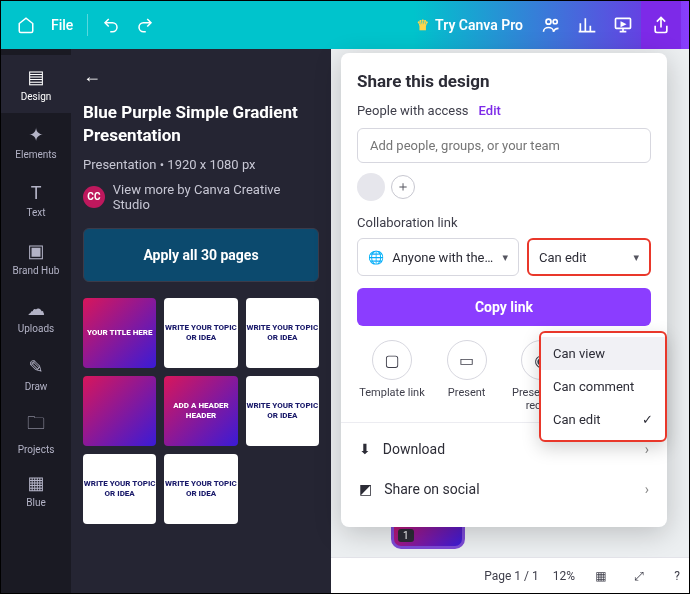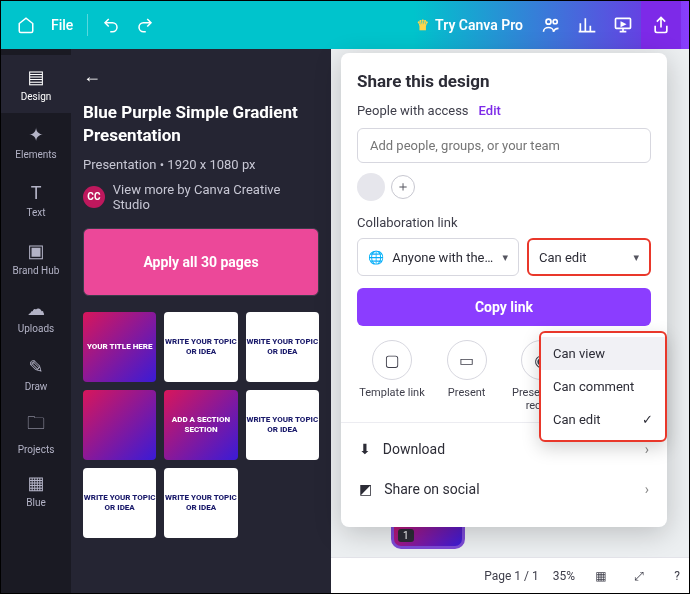--- a/index.html
+++ b/index.html
@@ -16,21 +16,21 @@
 .sidenav{position:absolute;left:0;top:48px;bottom:0;width:70px;background:#1a1a23;display:flex;flex-direction:column;align-items:center;padding-top:6px;color:#b3b3c6;font-size:10px}
 .sidenav .item{width:70px;height:58px;display:flex;flex-direction:column;align-items:center;justify-content:center;gap:4px;cursor:pointer}
 .sidenav .item.active{background:#252533;color:#fff}
 .sidenav .item .ic{font-size:18px}
 .panel{position:absolute;left:70px;top:48px;width:260px;bottom:0;background:#252533;color:#fff;padding:16px 12px;overflow:hidden}
 .panel .back{font-size:18px;margin-bottom:14px;display:inline-block;cursor:pointer}
 .panel h3{font-size:17px;font-weight:700;line-height:1.35;margin-bottom:10px}
 .panel .meta{font-size:13px;color:#c7c7d4;margin-bottom:10px}
 .panel .author{display:flex;align-items:center;gap:8px;font-size:13px;color:#c7c7d4;margin-bottom:16px}
 .panel .author .cc{width:22px;height:22px;border-radius:50%;background:#be185d;color:#fff;font-size:10px;font-weight:700;display:flex;align-items:center;justify-content:center}
-.panel .apply{background:#ec4899;border:1px solid #3b3b4a;color:#fff;width:100%;padding:25px;border-radius:6px;font-weight:700;font-size:14px;cursor:pointer;margin-bottom:16px}
+.panel .apply{background:#0c4a6e;border:1px solid #3b3b4a;color:#fff;width:100%;padding:18px;border-radius:6px;font-weight:700;font-size:14px;cursor:pointer;margin-bottom:16px}
 .thumbs{display:grid;grid-template-columns:1fr 1fr 1fr;gap:8px}
 .thumb{height:70px;border-radius:4px;background:#fff;color:#1b1b6b;display:flex;align-items:center;justify-content:center;font-size:8px;font-weight:800;text-align:center;line-height:1.2;position:relative;overflow:hidden}
 .thumb.grad{background:linear-gradient(135deg,#d8165b 0%,#3a1bd6 100%);color:#fff}
 .canvas-area{position:absolute;left:330px;right:0;top:48px;bottom:0;background:#eceff1}
 .share-pop{position:absolute;right:22px;top:52px;width:326px;background:#fff;border-radius:8px;box-shadow:0 6px 28px rgba(0,0,0,.2);padding:18px 16px;z-index:30}
 .share-pop h2{font-size:17px;font-weight:700;color:#2c2c36;margin-bottom:12px}
 .share-pop .row{display:flex;align-items:center;gap:10px;font-size:13px;color:#3e3e4a;margin-bottom:10px}
 .share-pop .row a{color:#7d2ae8;text-decoration:none;font-weight:500}
 .share-pop .add-input{width:100%;border:1px solid #d7d7df;border-radius:6px;padding:9px 12px;font-size:13px;color:#777;margin-bottom:10px}
 .share-pop .avatar-row{display:flex;align-items:center;gap:6px;margin-bottom:14px}
@@ -159,21 +159,21 @@
   <div class="author">
     <span class="cc">CC</span>
     <span>View more by Canva Creative Studio</span>
   </div>
   <button class="apply">Apply all 30 pages</button>
   <div class="thumbs">
     <div class="thumb grad">YOUR TITLE HERE</div>
     <div class="thumb">WRITE YOUR TOPIC OR IDEA</div>
     <div class="thumb">WRITE YOUR TOPIC OR IDEA</div>
     <div class="thumb grad"></div>
-    <div class="thumb grad">ADD A SECTION SECTION</div>
+    <div class="thumb grad">ADD A HEADER HEADER</div>
     <div class="thumb">WRITE YOUR TOPIC OR IDEA</div>
     <div class="thumb">WRITE YOUR TOPIC OR IDEA</div>
     <div class="thumb">WRITE YOUR TOPIC OR IDEA</div>
   </div>
 </div>
 
 <div class="canvas-area"></div>
 
 <div class="pagechip">
   <span class="num">1</span>
@@ -231,17 +231,17 @@
     </div>
   <div class="opt">
       <span>Can edit</span>
       <span class="chk">✓</span>
     </div>
 </div>
 
 <div class="bottombar">
   <div class="spacer"></div>
   <span>Page 1 / 1</span>
-  <span>35%</span>
+  <span>12%</span>
   <span class="bicon">▦</span>
   <span class="bicon">⤢</span>
   <span class="bicon">?</span>
 </div>
 
 </body></html>

